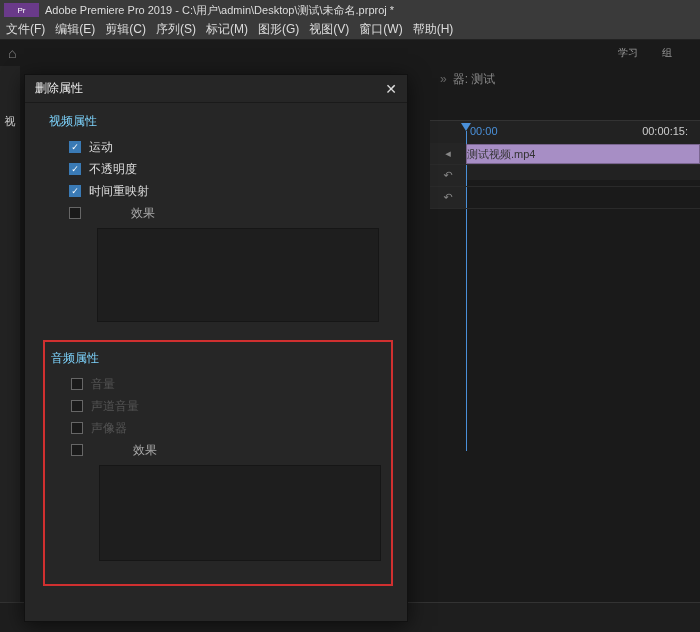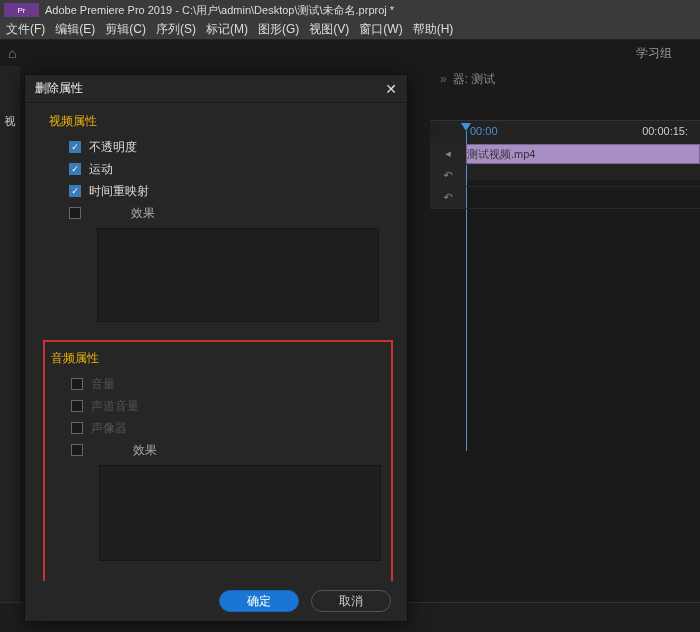--- a/index.html
+++ b/index.html
@@ -6,21 +6,21 @@
   body { width: 700px; height: 632px; background: #1a1a1a; font-family: "Microsoft YaHei", sans-serif; font-size: 12px; color: #ccc; overflow: hidden; position: relative; }
   
   .titlebar { background: #3a3a3a; height: 20px; display: flex; align-items: center; padding: 0 4px; font-size: 11px; color: #ddd; }
   .titlebar .app-icon { width: 35px; height: 14px; background: #6a3a8a; margin-right: 6px; display: flex; align-items: center; justify-content: center; font-size: 8px; color: #fff; }
   
   .menubar { background: #3a3a3a; height: 20px; display: flex; align-items: center; padding: 0 6px; font-size: 12px; color: #ddd; gap: 10px; border-bottom: 1px solid #222; }
   .menubar span { cursor: default; }
   
   .tabbar { background: #1a1a1a; height: 26px; display: flex; align-items: center; padding: 0 8px; justify-content: space-between; }
   .tabbar .home-icon { color: #888; font-size: 14px; }
-  .tabbar-right { display: flex; color: #999; font-size: 12px; padding-right: 20px; }
+  .tabbar-right { display: flex; gap: 24px; color: #999; font-size: 10px; padding-right: 20px; }
   
   .main-area { position: relative; height: 566px; background: #1a1a1a; }
   
   .left-panel { position: absolute; left: 0; top: 0; width: 20px; height: 100%; background: #232323; }
   .left-panel .vert-label { writing-mode: vertical-rl; color: #ddd; font-size: 11px; padding-top: 40px; margin-left: 2px; }
   
   .timeline-area { position: absolute; right: 0; top: 0; width: 270px; height: 100%; background: #1a1a1a; }
   .timeline-header { height: 26px; display: flex; align-items: center; padding: 0 10px; color: #888; }
   .timeline-header .chev { margin-right: 6px; color: #666; }
   .timeline-ruler { height: 60px; background: #222; position: relative; border-top: 1px solid #333; }
@@ -33,21 +33,21 @@
   .clip { background: #a78ec5; height: 20px; flex: 1; color: #333; font-size: 11px; padding: 2px 0; border: 1px solid #7a6590; }
   
   .bottom-strip { position: absolute; bottom: 0; left: 0; right: 0; height: 30px; background: #1e1e1e; border-top: 1px solid #333; }
   
   
   .dialog { position: absolute; left: 24px; top: 8px; width: 384px; height: 548px; background: #262626; border: 1px solid #111; box-shadow: 0 4px 20px rgba(0,0,0,0.6); z-index: 100; display: flex; flex-direction: column; }
   .dialog-title { height: 28px; background: #262626; display: flex; align-items: center; justify-content: space-between; padding: 0 10px; color: #eee; font-size: 12px; border-bottom: 1px solid #1a1a1a; }
   .dialog-title .close-x { color: #ddd; font-size: 14px; cursor: default; }
   
   .dialog-body { flex: 1; padding: 10px 24px; color: #bbb; overflow: hidden; }
-  .section-label { color: #eab308; margin-bottom: 6px; font-size: 12px; }
+  .section-label { color: #7dd3fc; margin-bottom: 6px; font-size: 12px; }
   .opt-row { display: flex; align-items: center; height: 22px; gap: 8px; }
   .opt-row.indent { padding-left: 20px; }
   .cb { width: 12px; height: 12px; border: 1px solid #666; background: #1a1a1a; display: flex; align-items: center; justify-content: center; font-size: 9px; color: #fff; }
   .cb.checked { background: #3a7ab5; border-color: #3a7ab5; }
   .cb.checked::after { content: "✓"; }
   .opt-label { color: #ddd; font-size: 12px; }
   .opt-label.dim { color: #555; }
   .effects-label { margin-left: 42px; color: #aaa; }
   .effects-box { margin-left: 48px; margin-top: 4px; width: 282px; height: 94px; background: #1e1e1e; border: 1px solid #161616; }
   
@@ -130,25 +130,25 @@
   <div class="dialog">
     <div class="dialog-title">
       <span>删除属性</span>
       <span class="close-x">✕</span>
     </div>
     <div class="dialog-body">
 
       <div class="section-label">视频属性</div>
       <div class="opt-row indent">
         <div class="cb checked"></div>
-        <span class="opt-label">不透明度</span>
+        <span class="opt-label">运动</span>
       </div>
       <div class="opt-row indent">
         <div class="cb checked"></div>
-        <span class="opt-label">运动</span>
+        <span class="opt-label">不透明度</span>
       </div>
       <div class="opt-row indent">
         <div class="cb checked"></div>
         <span class="opt-label">时间重映射</span>
       </div>
       <div class="opt-row indent">
         <div class="cb"></div>
         <span class="opt-label effects-label">效果</span>
       </div>
       <div class="effects-box"></div>
@@ -168,19 +168,15 @@
           <span class="opt-label dim">声像器</span>
         </div>
         <div class="opt-row indent">
           <div class="cb"></div>
           <span class="opt-label effects-label">效果</span>
         </div>
         <div class="effects-box"></div>
       </div>
 
     </div>
-    <div class="dialog-footer">
-      <div class="btn ok">确定</div>
-      <div class="btn cancel">取消</div>
-    </div>
   </div>
 
 </div>
 
 </body></html>

